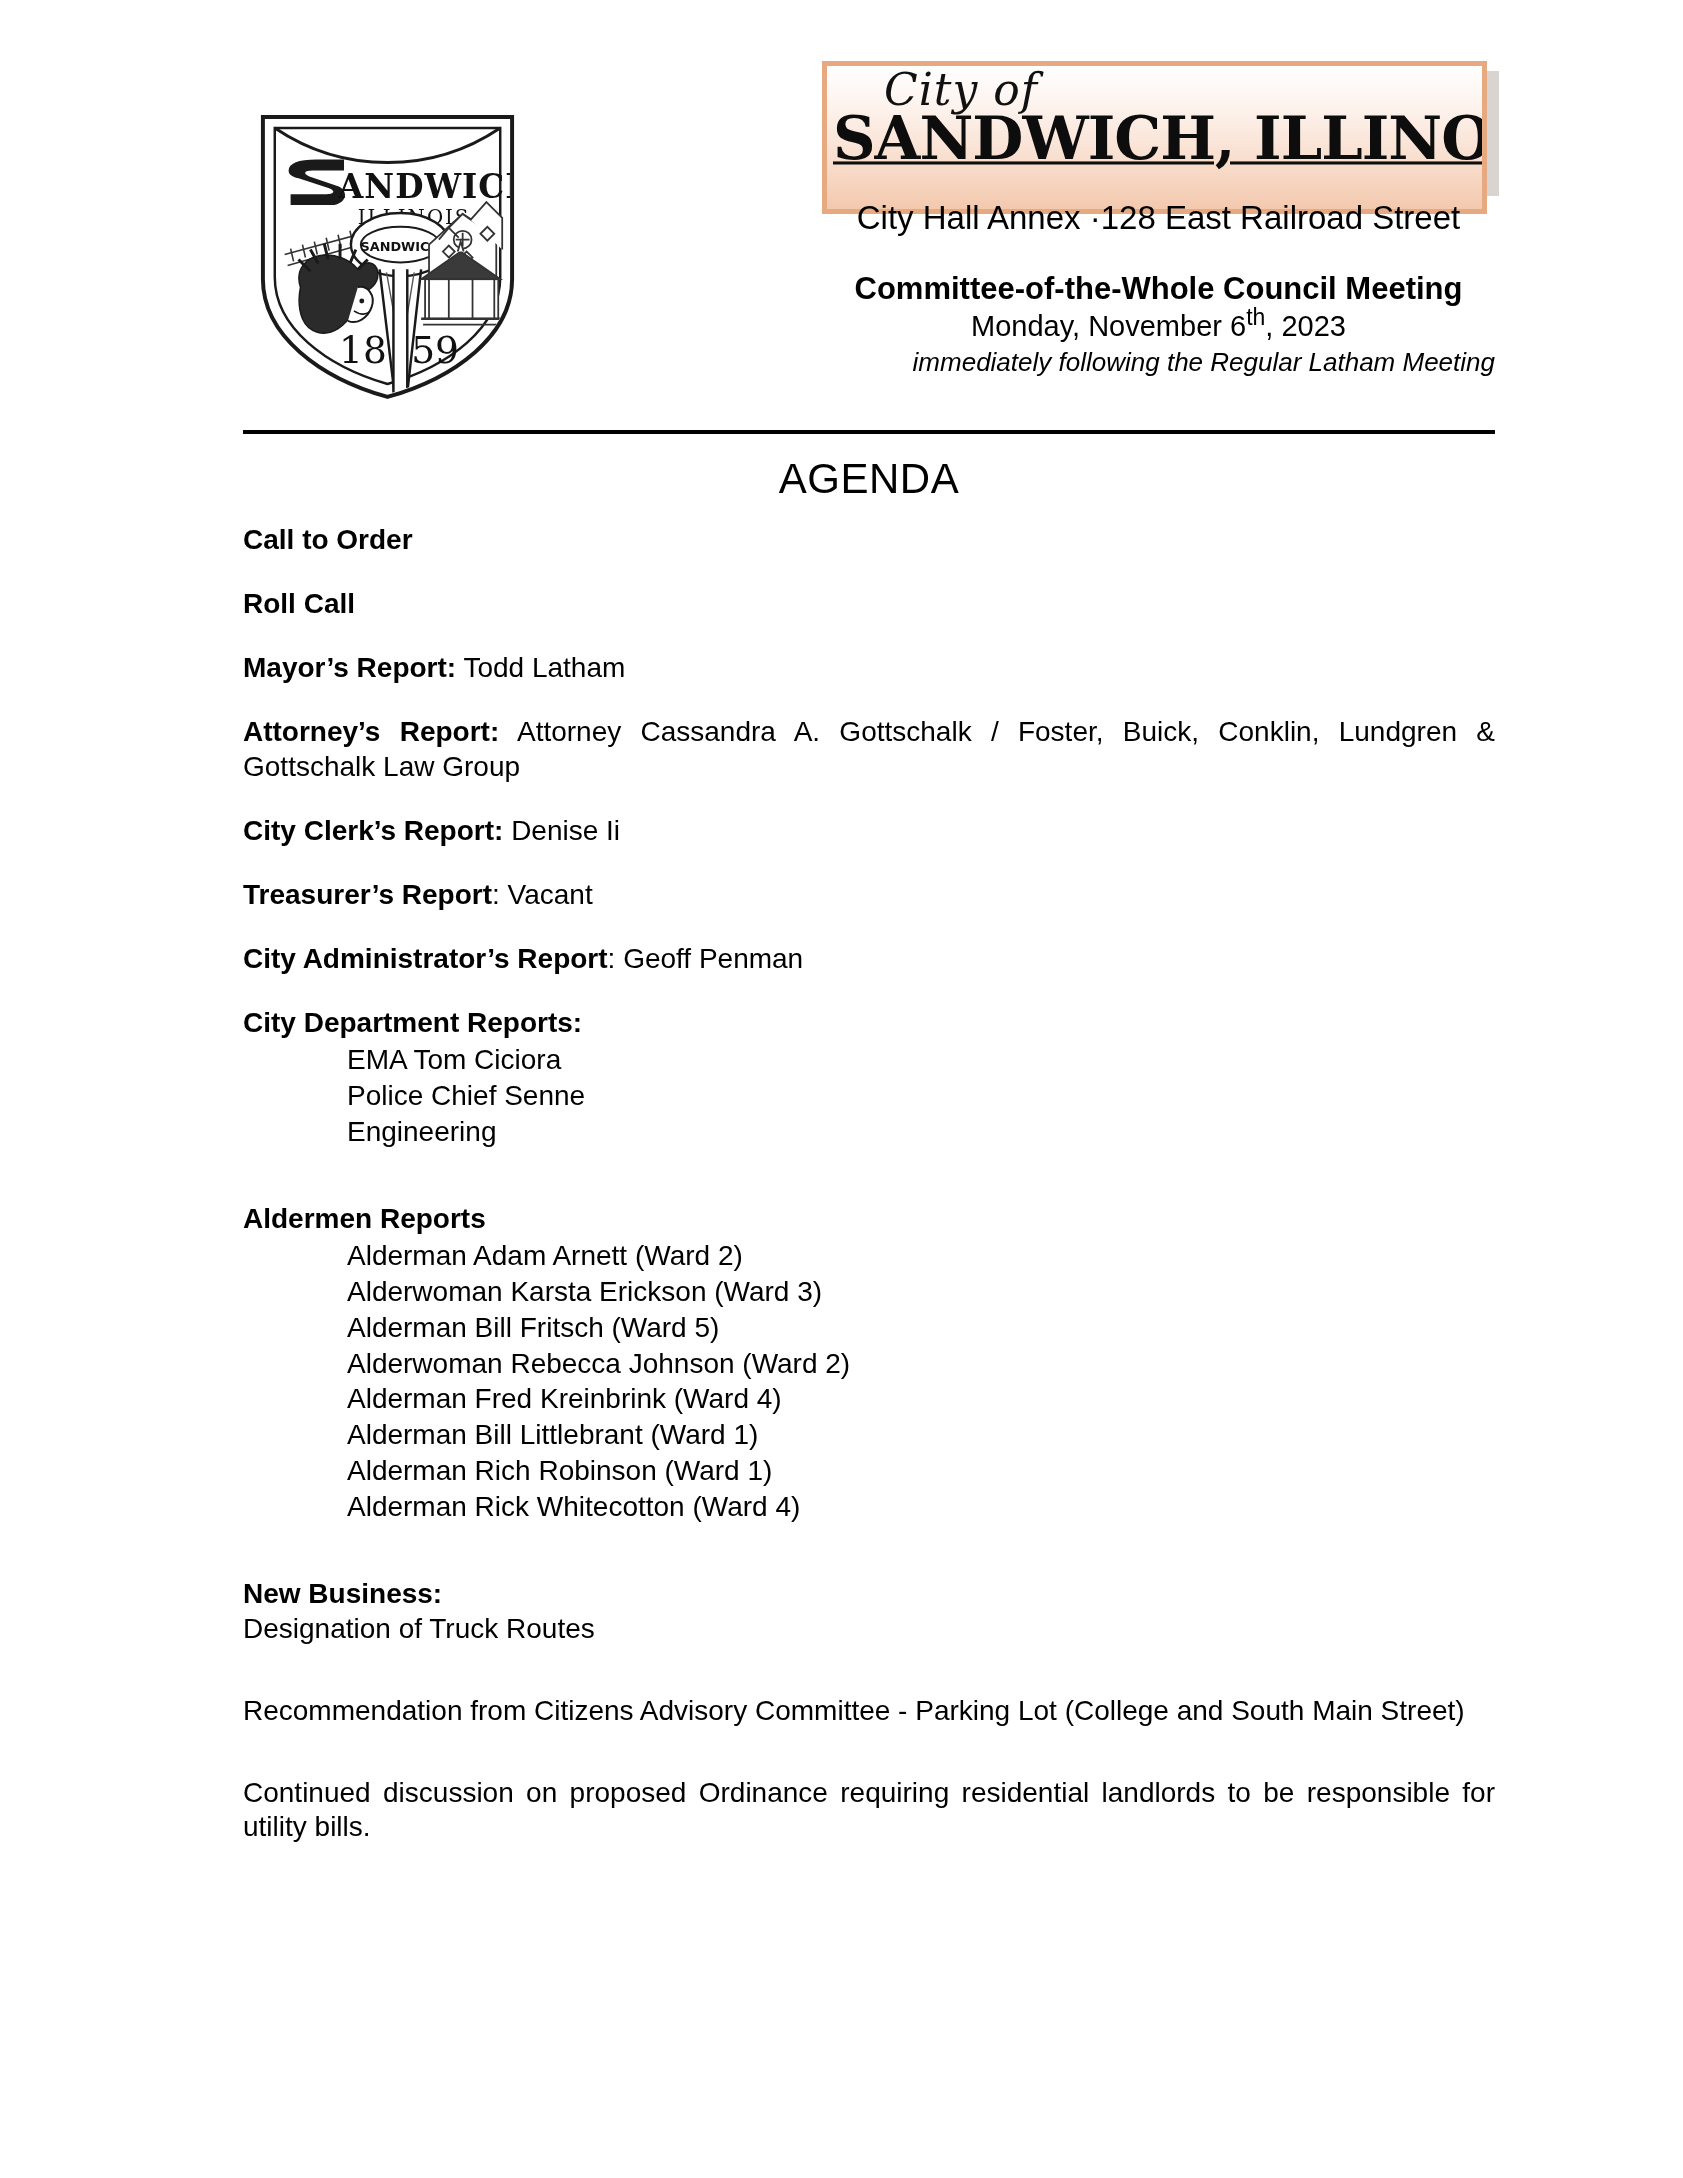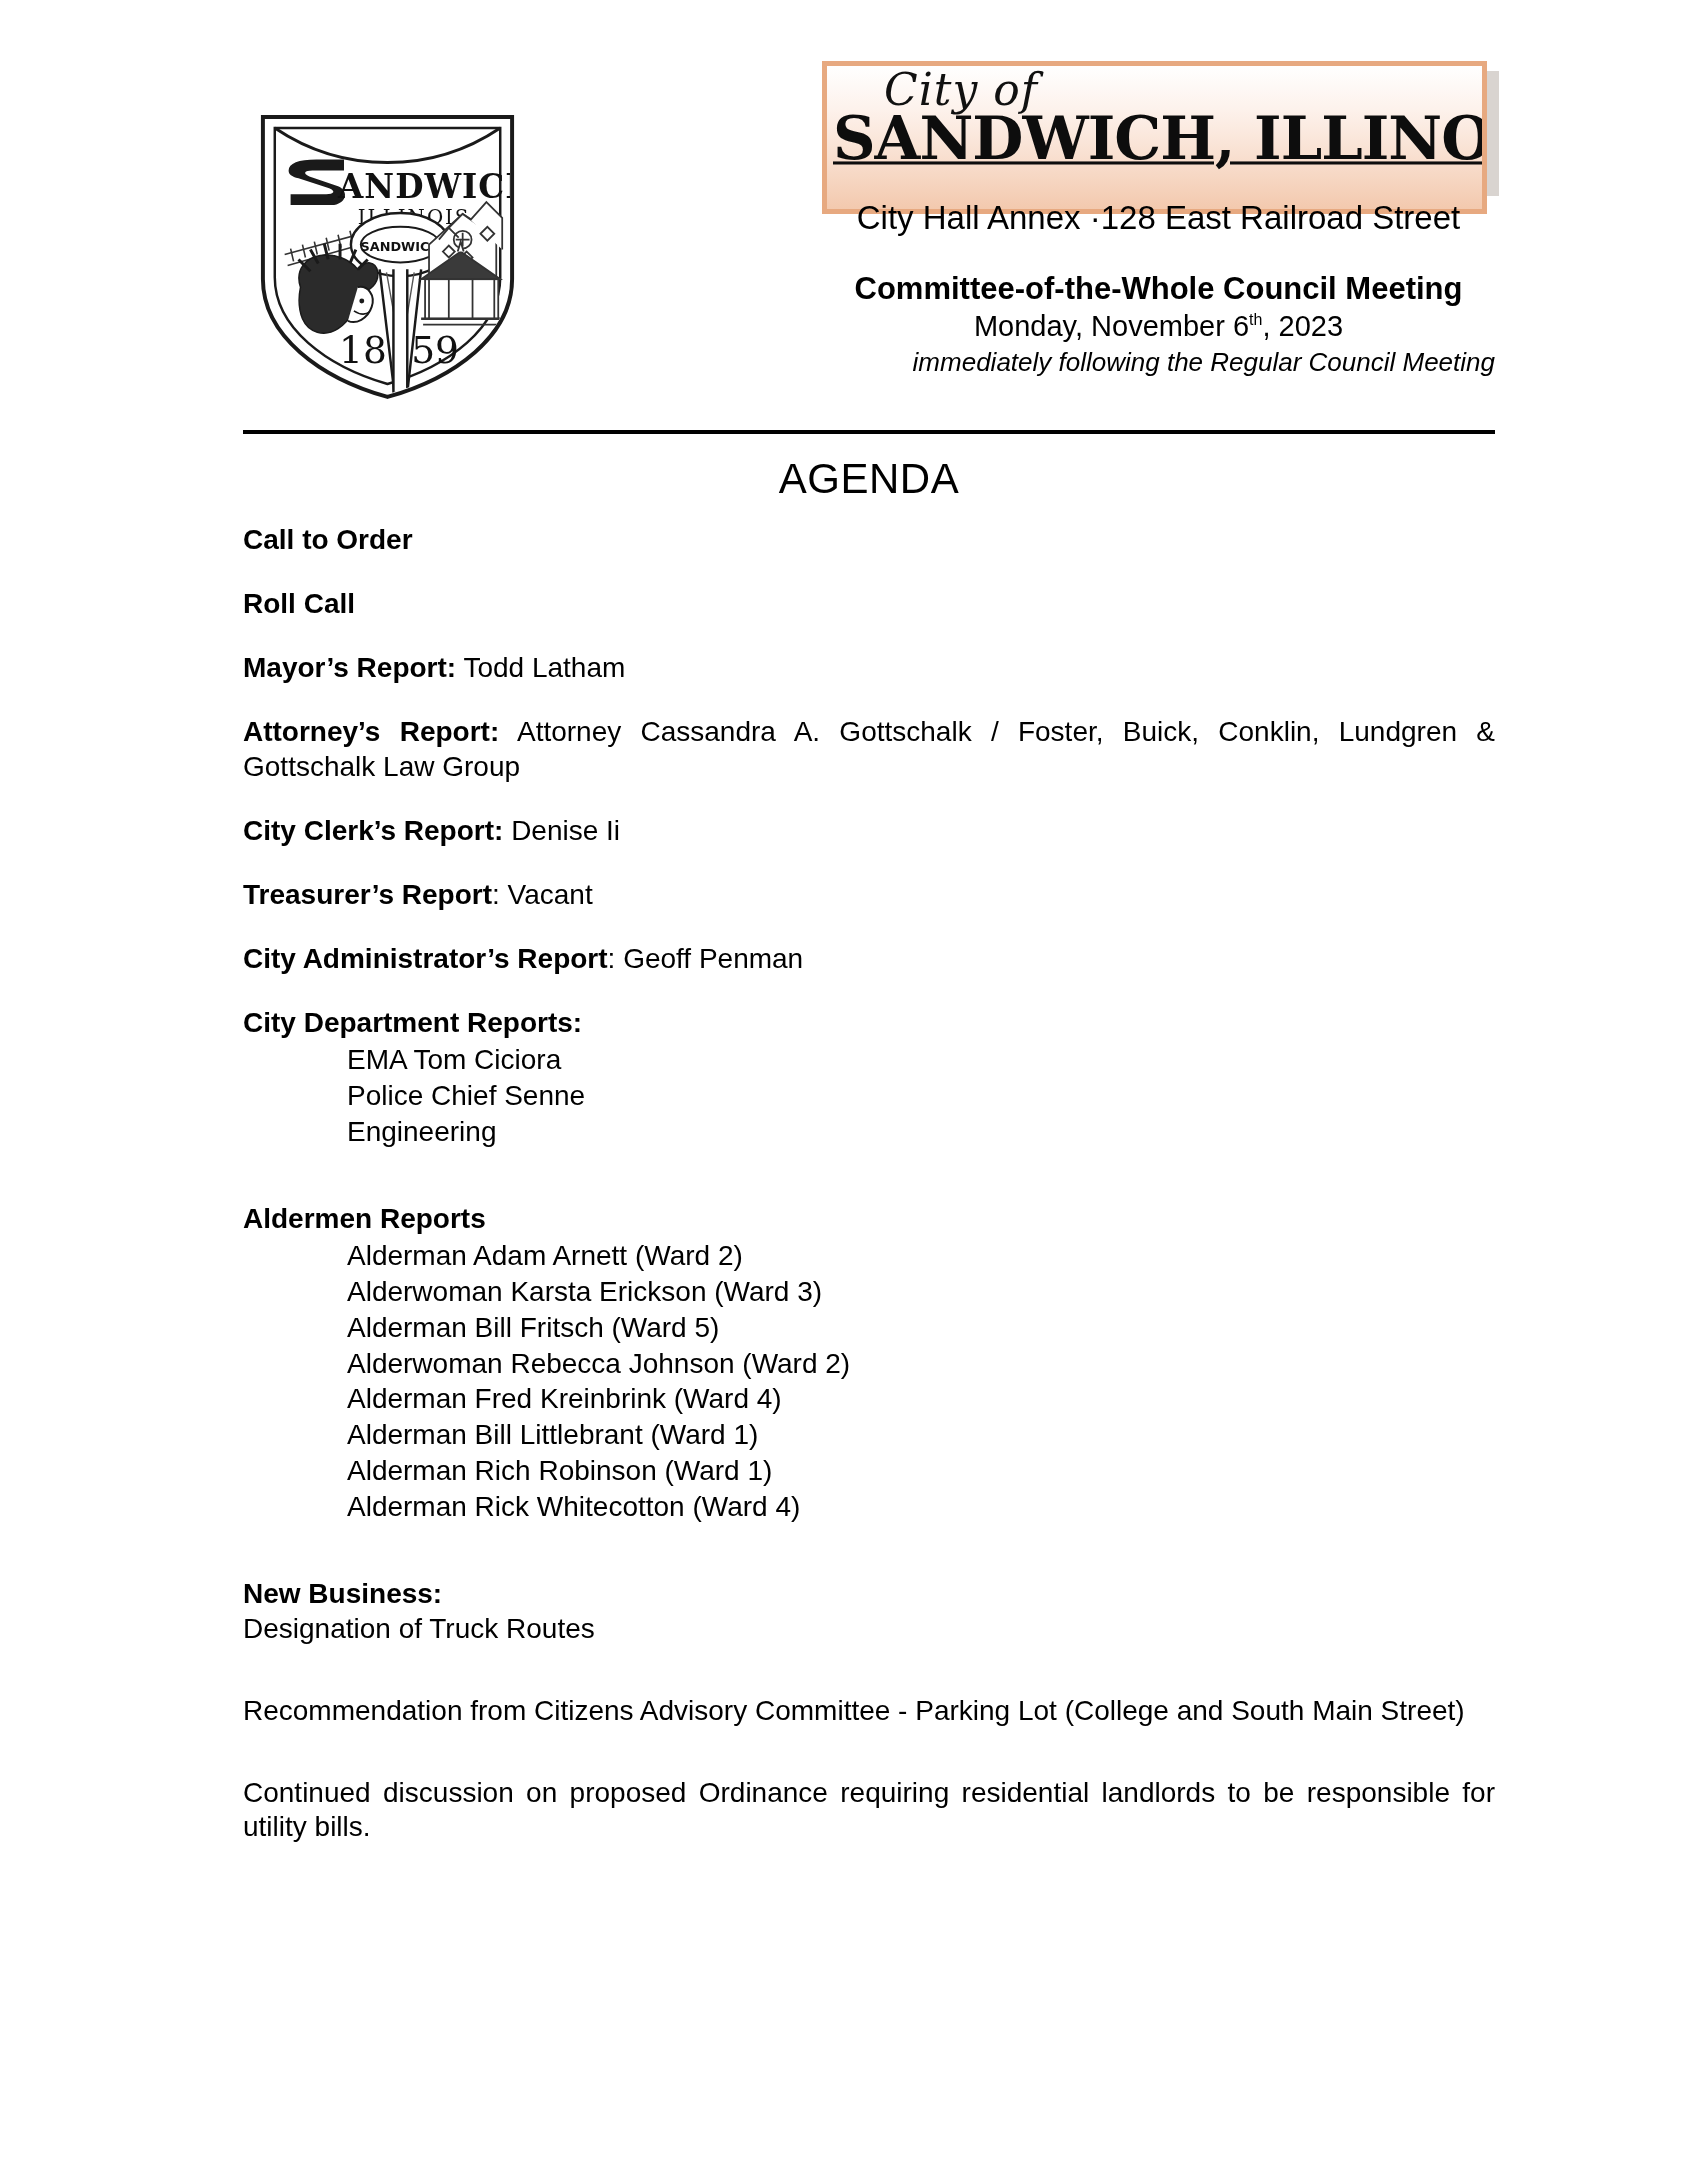--- a/index.html
+++ b/index.html
@@ -127,21 +127,21 @@
   .meeting-date {
     position: absolute;
     left: 0;
     top: 249px;
     width: 673px;
     text-align: center;
     font-size: 29px;
     line-height: 1.15;
   }
   .meeting-date sup {
-    font-size: 16px;
+    font-size: 23px;
     vertical-align: super;
     line-height: 0;
   }
   .meeting-note {
     position: absolute;
     left: 0;
     top: 287px;
     width: 673px;
     text-align: right;
     font-style: italic;
@@ -293,21 +293,21 @@
       </div>
 
       <div class="addr">City Hall Annex ·128 East Railroad Street</div>
 
       <div class="meeting-title">Committee-of-the-Whole Council Meeting</div>
 
       <div class="meeting-date">
         <span>Monday, November 6</span><sup>th</sup><span>, 2023</span>
       </div>
 
-      <div class="meeting-note">immediately following the Regular Council Meeting</div>
+      <div class="meeting-note">immediately following the Regular Latham Meeting</div>
     </div>
 
     <div class="rule"></div>
   </div>
 
   <div class="agenda-heading">AGENDA</div>
 
   <div class="content">
 
     <div class="block">

